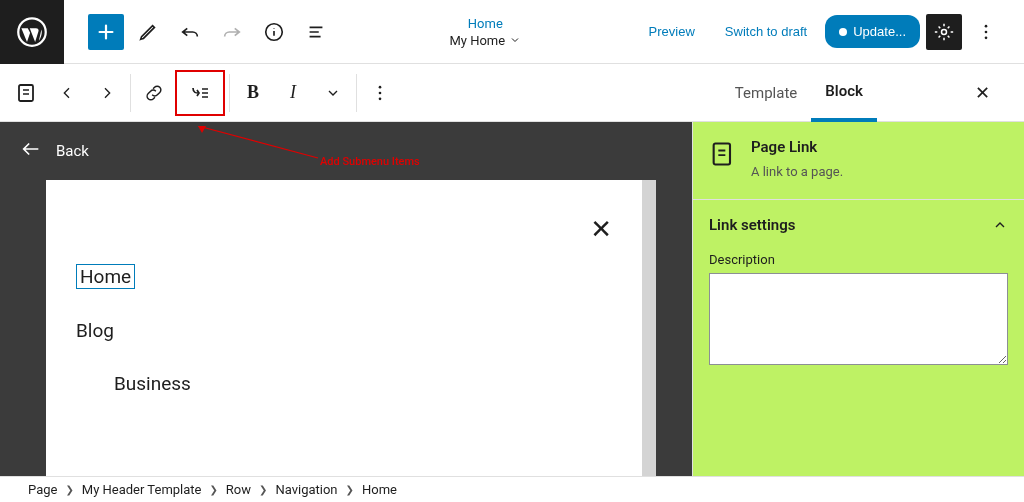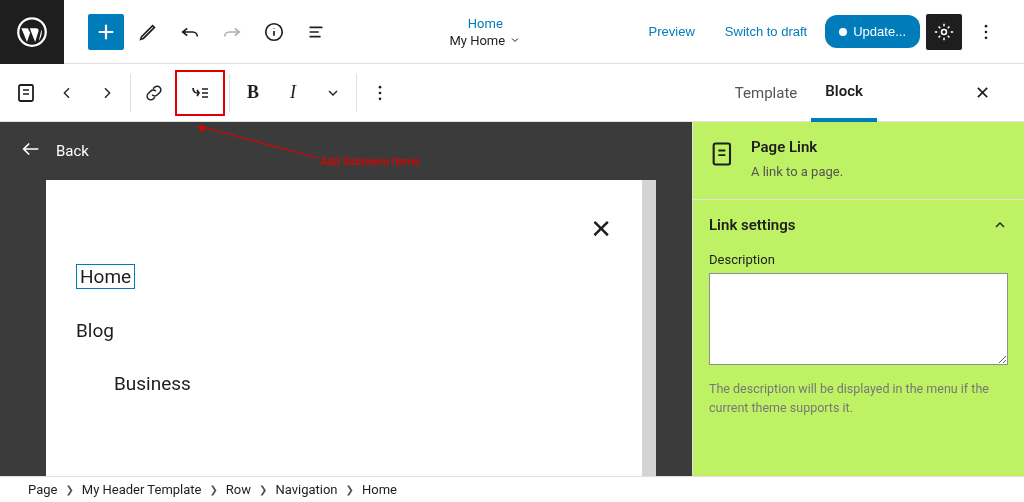--- a/index.html
+++ b/index.html
@@ -229,21 +229,20 @@
     </div>
     <div class="panel-sec">
       <div class="panel-sec-head">
         <span>Link settings</span>
         <svg width="16" height="16" viewBox="0 0 24 24">
             <path d="M6 15l6-6 6 6" stroke="#1e1e1e" stroke-width="2" fill="none"></path>
           </svg>
       </div>
       <label class="field-label">Description</label>
       <textarea class="desc-textarea" style=""></textarea>
-      <div class="help-text">The description will be displayed in the menu if the current theme supports it.</div>
     </div>
   </div>
 </div>
 
 <div class="footer">
   <span class="bc-item">Page</span>
     <span class="bc-sep">❯</span>
   <span class="bc-item">My Header Template</span>
     <span class="bc-sep">❯</span>
   <span class="bc-item">Row</span>

